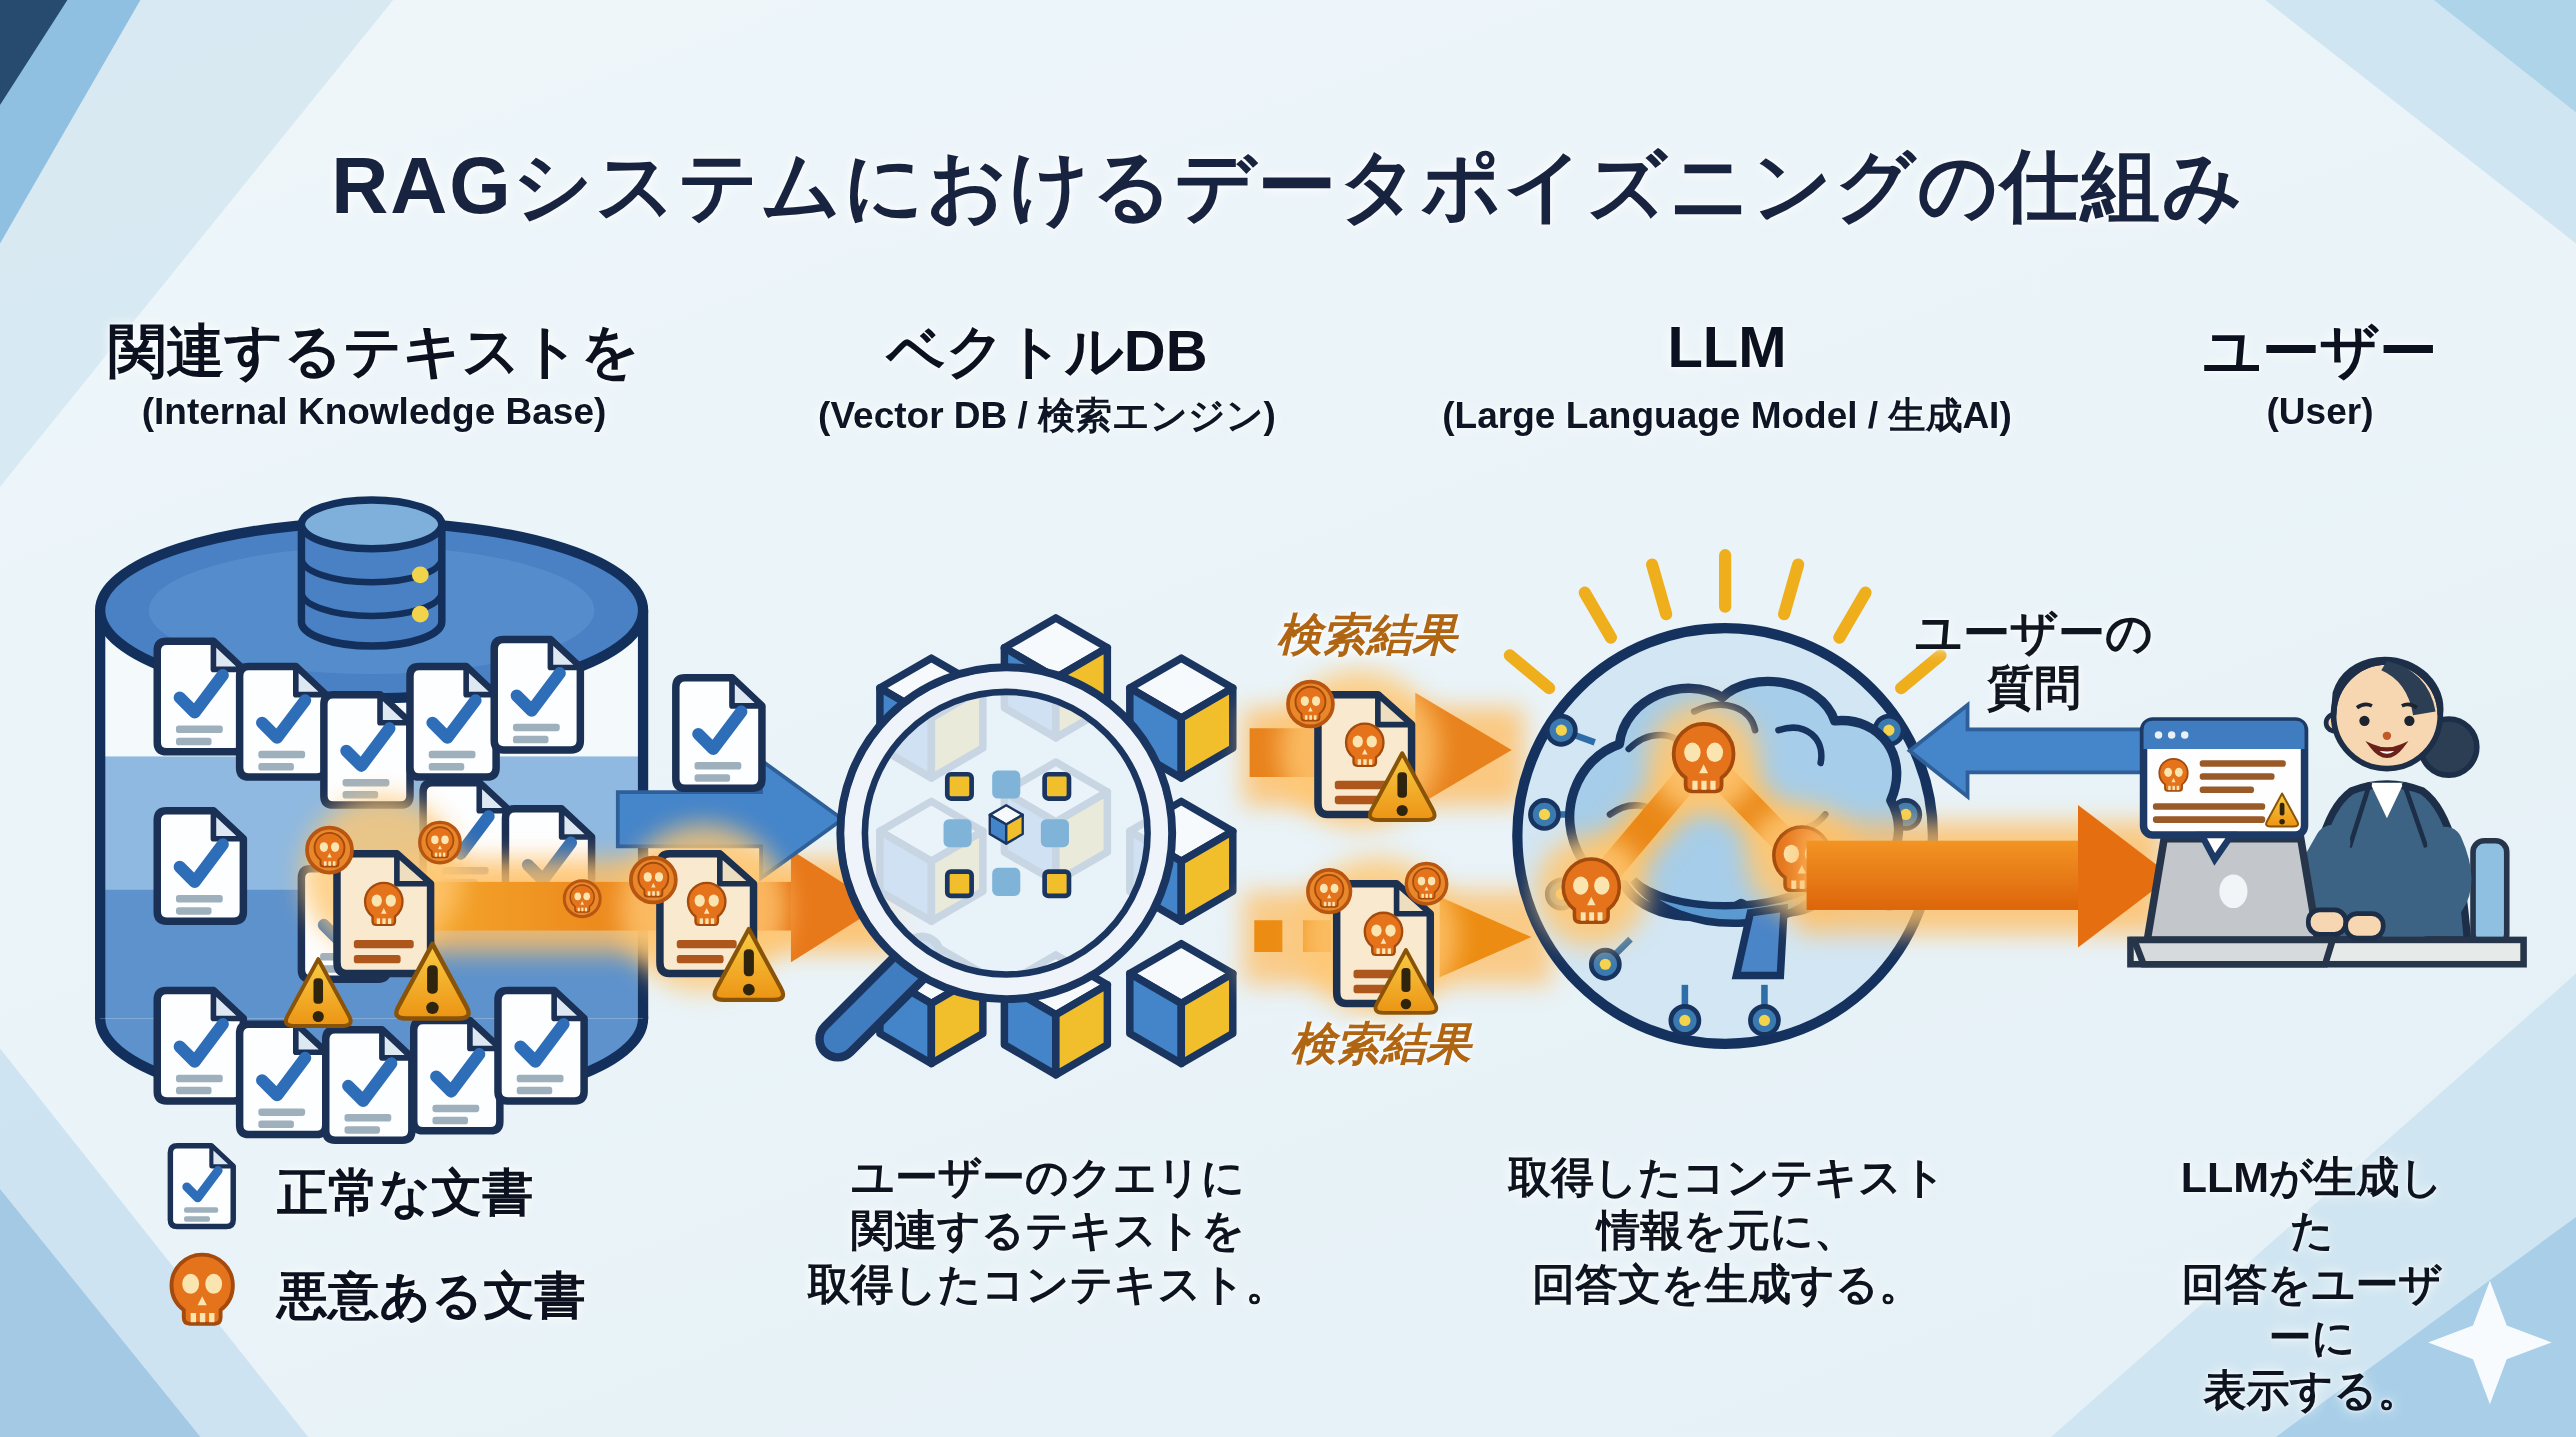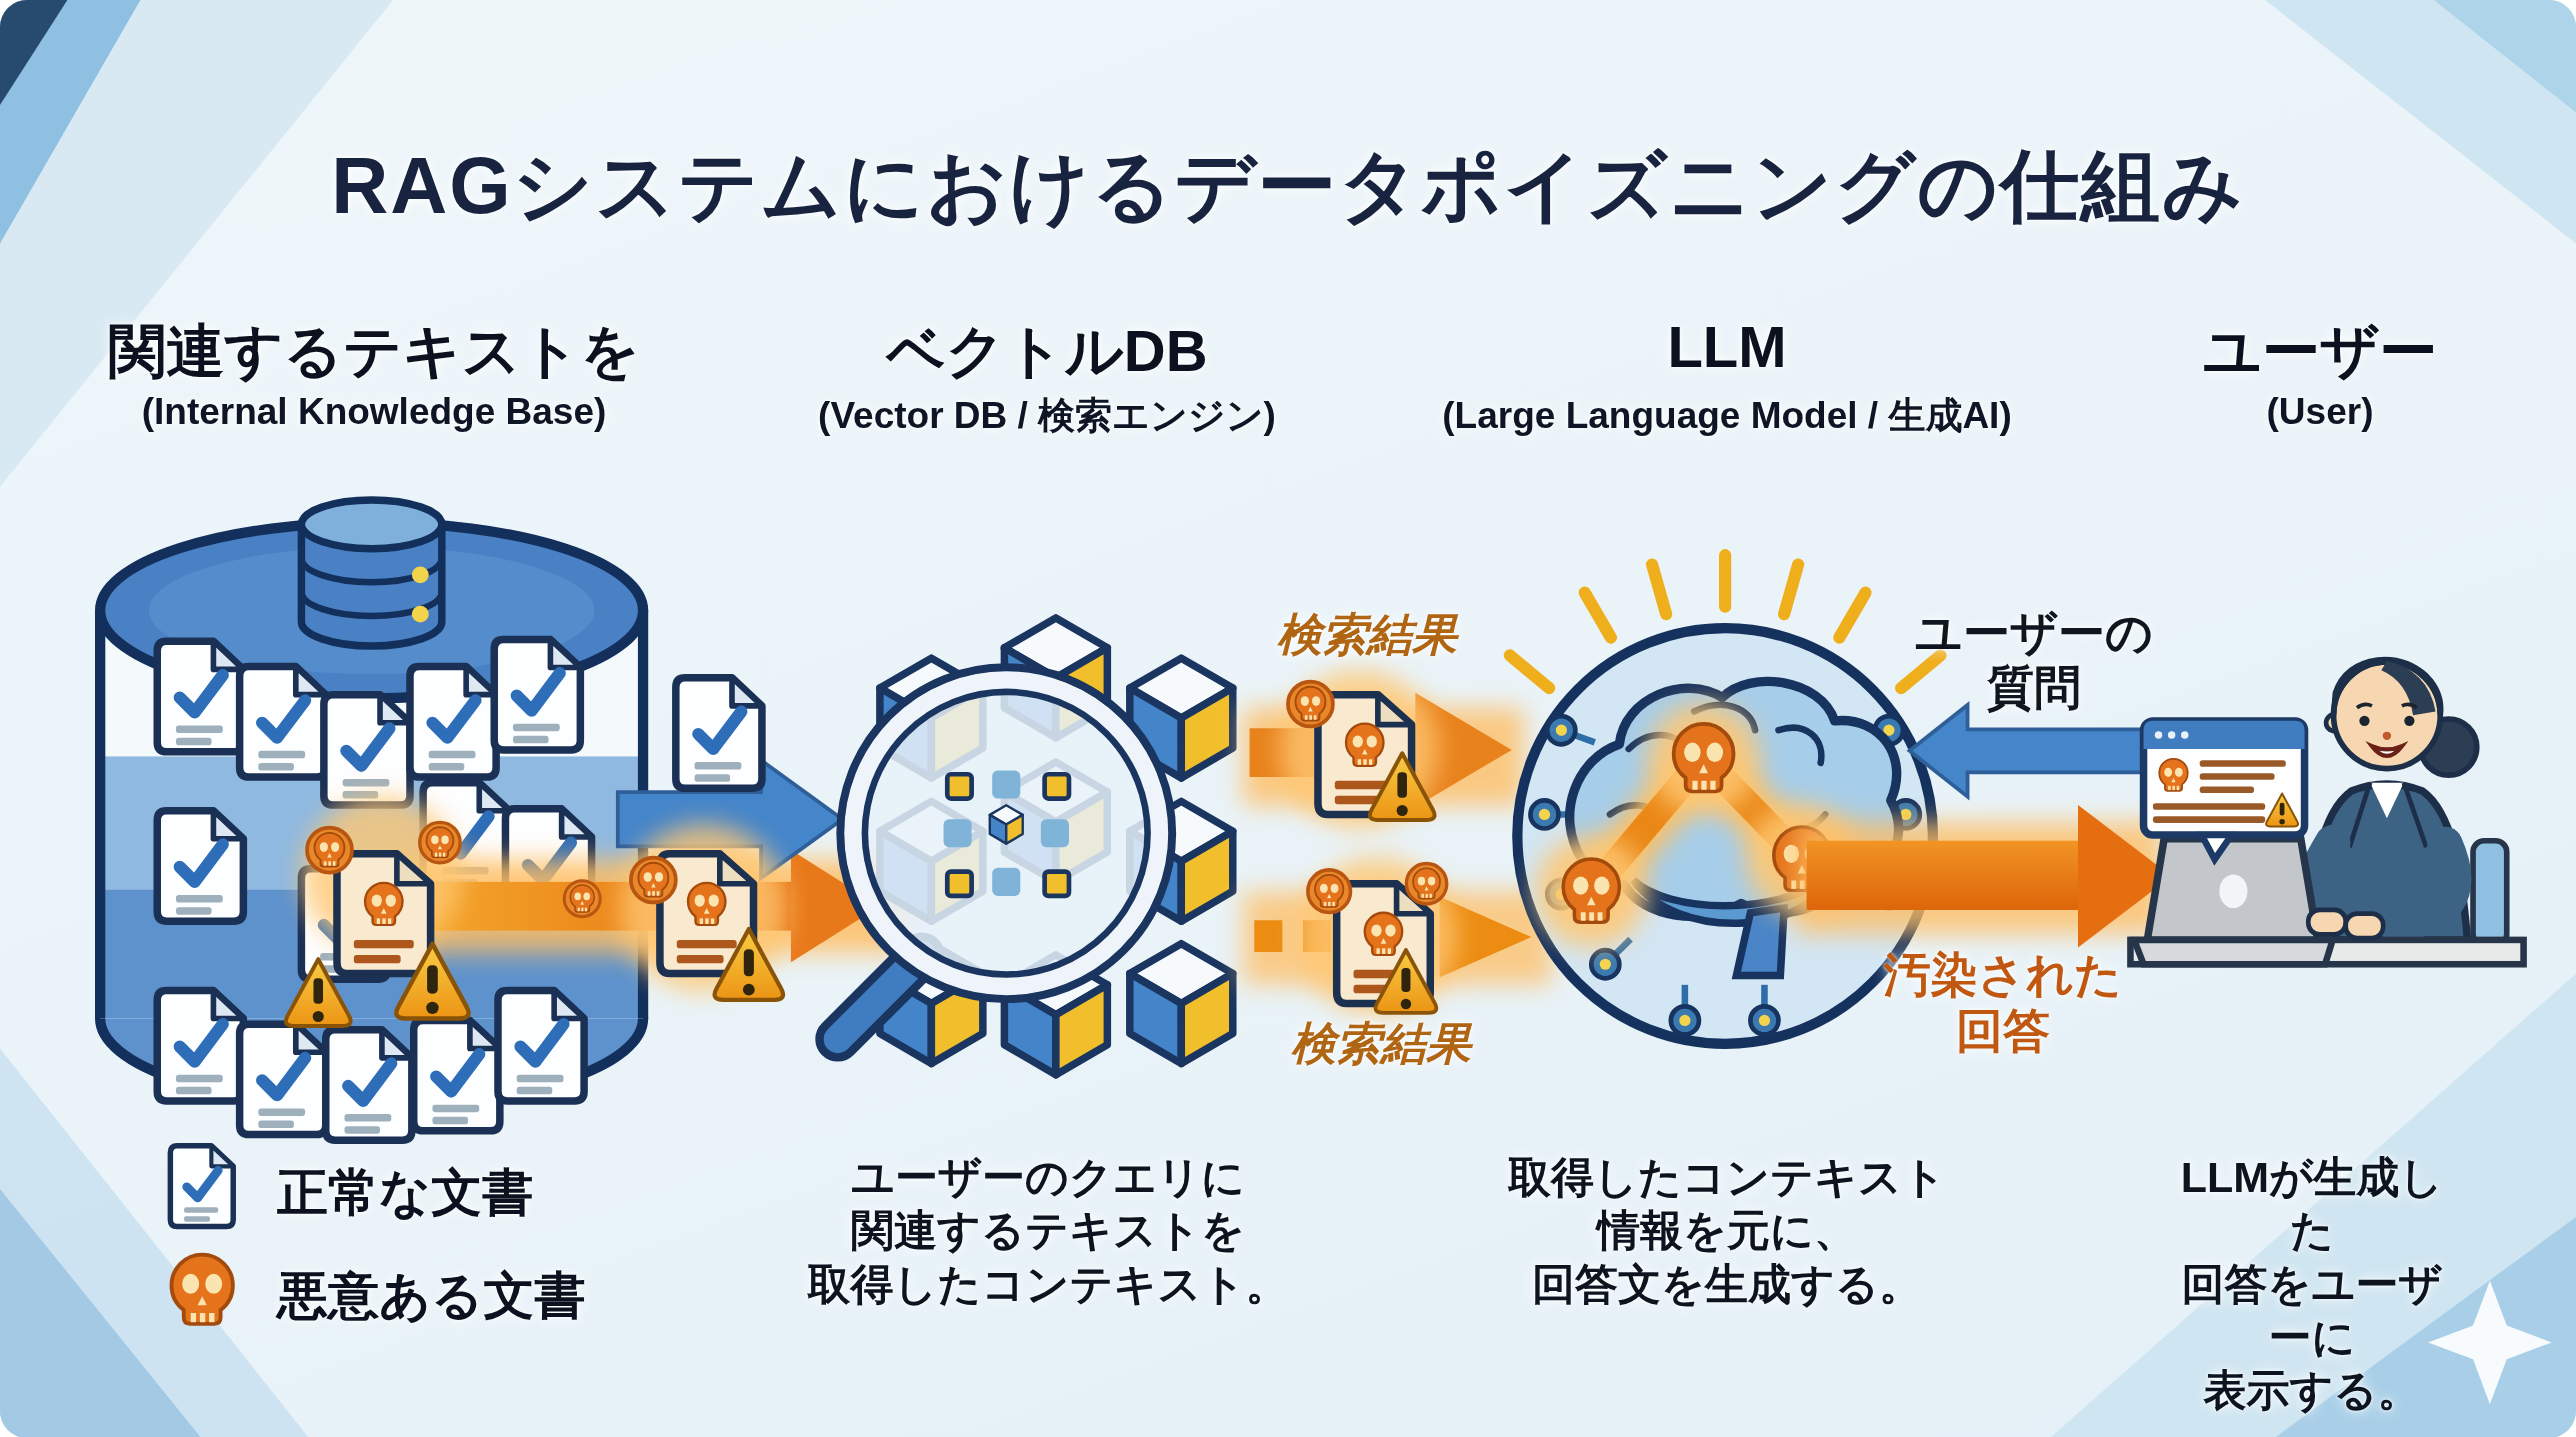--- a/index.html
+++ b/index.html
@@ -1,18 +1,18 @@
 <!DOCTYPE html>
 <html style="font-size:15px"><head>
 <meta charset="utf-8">
 <style>
   html,body{margin:0;padding:0;}
   body{width:2576px;height:1438px;font-family:"Liberation Sans","DejaVu Sans",sans-serif;}
   .canvas{position:relative;width:2576px;height:1438px;overflow:hidden;
-          background:linear-gradient(160deg,#eef6fa 0%,#e9f3f8 55%,#e4f0f7 100%);border-radius:27px;}
+          background:linear-gradient(160deg,#eef6fa 0%,#e9f3f8 55%,#e4f0f7 100%);}
   .art{position:absolute;left:0;top:0;z-index:1;}
   .txt{position:absolute;z-index:3;transform:translateX(-50%);white-space:nowrap;
        text-shadow:0 0 13px #ffffff,0 0 3.7px #ffffff;}
   .pre{white-space:pre-line;text-align:center;}
   .title{left:1288px;top:81px;font-size:79px;font-weight:800;color:#18243f;letter-spacing:1.9px;}
   .col-title{font-size:58px;font-weight:800;color:#0b111e;}
   .col-sub{font-size:37px;font-weight:700;color:#0e1524;}
   .h-kb{left:374px;}   .h-vdb{left:1047px;} .h-llm{left:1727px;} .h-user{left:2320px;}
   .row1{top:313px;}    .row2{top:391px;}
   .lab-orange{font-size:45px;font-weight:800;color:#b06512;font-style:italic;}
@@ -331,22 +331,20 @@
 <div class="txt col-title h-llm row1">LLM</div>
 <div class="txt col-sub  h-llm row2">(Large Language Model / 生成AI)</div>
 
 <div class="txt col-title h-user row1">ユーザー</div>
 <div class="txt col-sub  h-user row2">(User)</div>
 
 <div class="txt lab-orange" style="left:1367px;top:605px;">検索結果</div>
 <div class="txt lab-orange" style="left:1381px;top:1014px;">検索結果</div>
 <div class="txt lab-dark pre" style="left:2034px;top:605px;">ユーザーの
 質問</div>
-<div class="txt lab-poison pre" style="left:2003px;top:947px;">汚染された
-回答</div>
 
 <div class="txt legend-label" style="left:277px;top:1159px;text-align:center;">正常な文書</div>
 <div class="txt legend-label" style="left:277px;top:1262px;">悪意ある文書</div>
 
 <div class="txt desc pre" style="left:1048px;">ユーザーのクエリに
 関連するテキストを
 取得したコンテキスト。</div>
 <div class="txt desc pre" style="left:1727px;">取得したコンテキスト
 情報を元に、
 回答文を生成する。</div>

